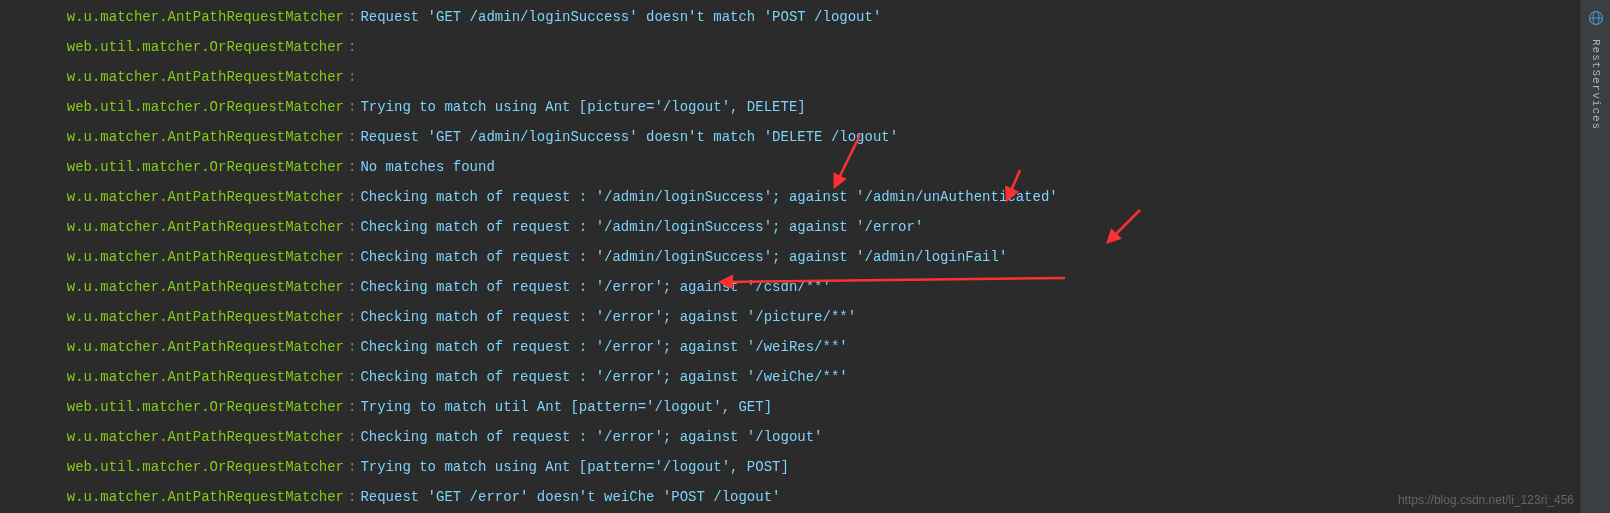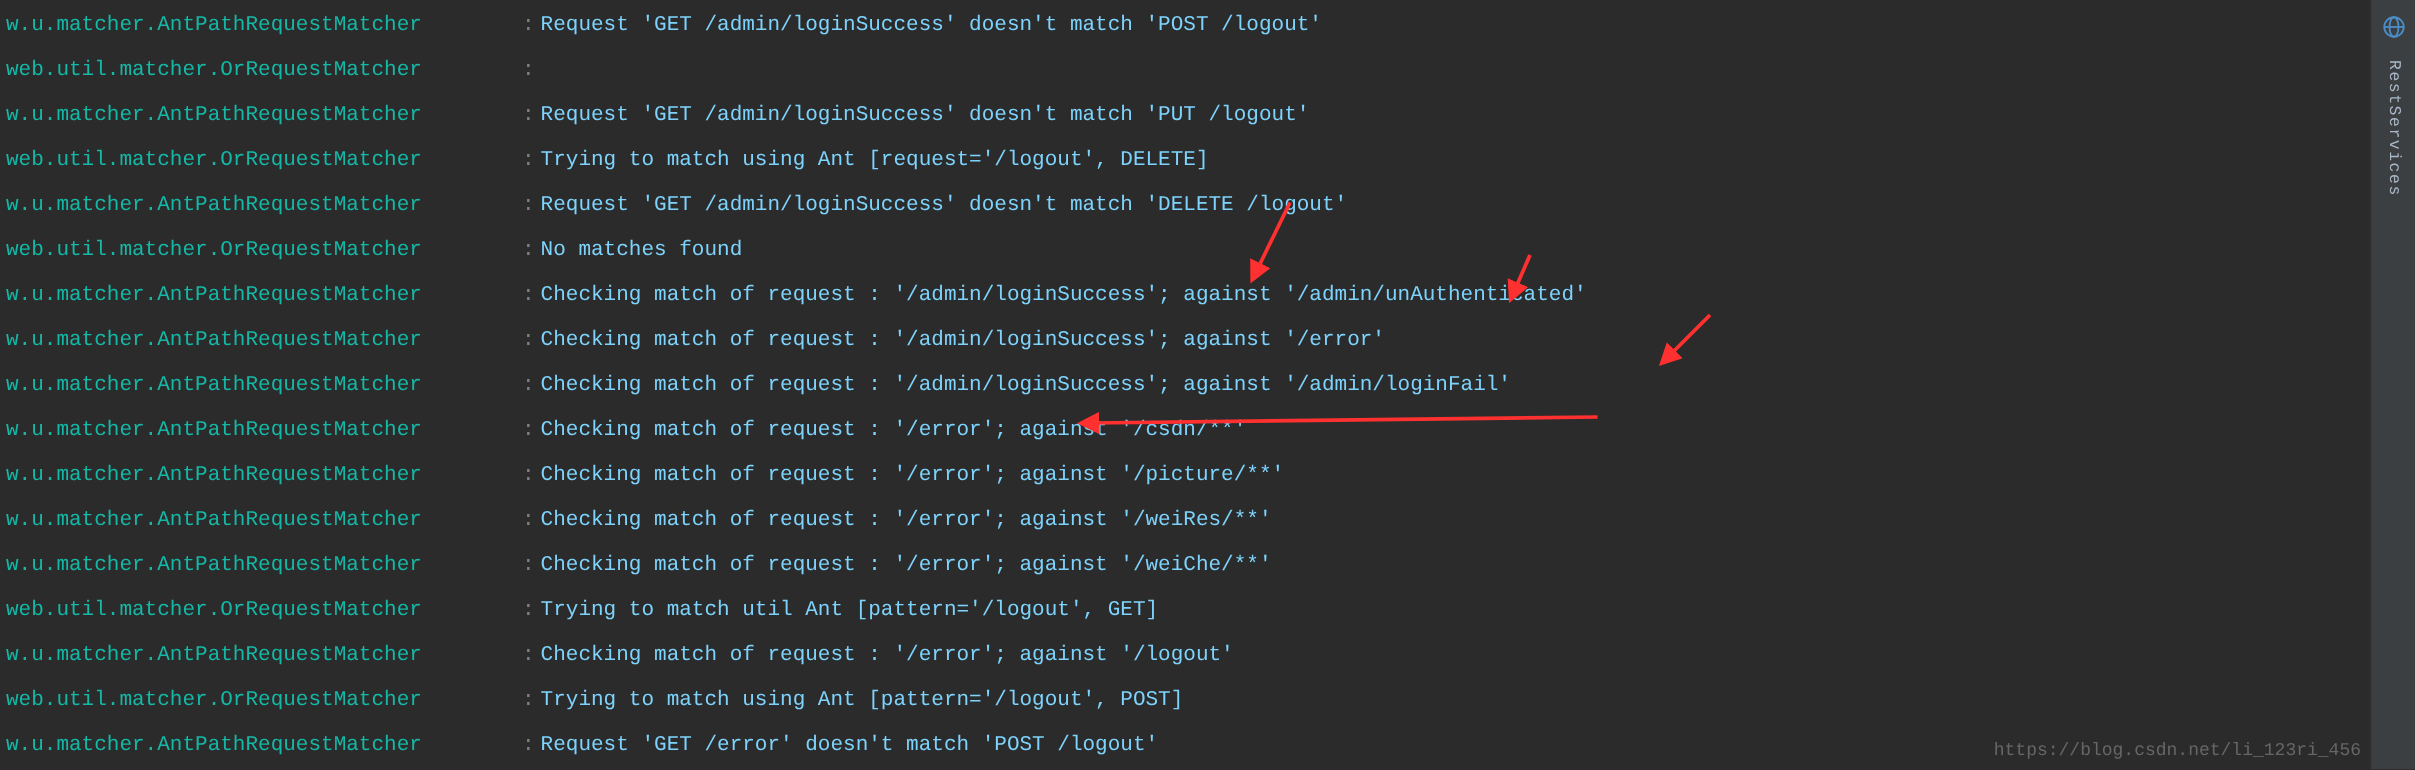--- a/index.html
+++ b/index.html
@@ -20,23 +20,24 @@
     }
     .log-container {
       padding: 2px 0;
     }
     .log-line {
       display: flex;
       line-height: 30px;
       padding: 0 4px;
     }
     .logger-name {
-      color: #14b8a6;
+      color: #84cc16;
       min-width: 340px;
       display: inline-block;
+      text-align: right;
     }
     .separator {
       color: #808080;
       margin: 0 4px;
     }
     .message {
       color: #7dd3fc;
     }
     .sidebar {
       position: absolute;
@@ -61,21 +62,21 @@
       color: #a9b7c6;
       font-size: 11px;
       letter-spacing: 1px;
     }
     .watermark {
       position: absolute;
       bottom: 6px;
       right: 36px;
       color: #666;
       font-size: 12px;
-      font-family: Liberation Mono, monospace;
+      font-family: Liberation Sans, sans-serif;
     }
     .arrow {
       position: absolute;
       pointer-events: none;
     }
     .arrow svg {
       overflow: visible;
     }
   </style>
 </head>
@@ -87,26 +88,25 @@
       <span class="separator">: </span>
       <span class="message">Request 'GET /admin/loginSuccess' doesn't match 'POST /logout'</span>
     </div>
     <div class="log-line">
       <span class="logger-name">web.util.matcher.OrRequestMatcher</span>
       <span class="separator">: </span>
     </div>
     <div class="log-line">
       <span class="logger-name">w.u.matcher.AntPathRequestMatcher</span>
       <span class="separator">: </span>
-      <span class="message">Request 'GET /admin/loginSuccess' doesn't match 'PUT /logout'</span>
-    </div>
-    <div class="log-line">
-      <span class="logger-name">web.util.matcher.OrRequestMatcher</span>
-      <span class="separator">: </span>
-      <span class="message">Trying to match using Ant [request='/logout', DELETE]</span>
+    </div>
+    <div class="log-line">
+      <span class="logger-name">web.util.matcher.OrRequestMatcher</span>
+      <span class="separator">: </span>
+      <span class="message">Trying to match using Ant [picture='/logout', DELETE]</span>
     </div>
     <div class="log-line">
       <span class="logger-name">w.u.matcher.AntPathRequestMatcher</span>
       <span class="separator">: </span>
       <span class="message">Request 'GET /admin/loginSuccess' doesn't match 'DELETE /logout'</span>
     </div>
     <div class="log-line">
       <span class="logger-name">web.util.matcher.OrRequestMatcher</span>
       <span class="separator">: </span>
       <span class="message">No matches found</span>
@@ -157,21 +157,21 @@
       <span class="message">Checking match of request : '/error'; against '/logout'</span>
     </div>
     <div class="log-line">
       <span class="logger-name">web.util.matcher.OrRequestMatcher</span>
       <span class="separator">: </span>
       <span class="message">Trying to match using Ant [pattern='/logout', POST]</span>
     </div>
     <div class="log-line">
       <span class="logger-name">w.u.matcher.AntPathRequestMatcher</span>
       <span class="separator">: </span>
-      <span class="message">Request 'GET /error' doesn't match 'POST /logout'</span>
+      <span class="message">Request 'GET /error' doesn't weiChe 'POST /logout'</span>
     </div>
     <div class="log-line">
       <span class="logger-name">web.util.matcher.OrRequestMatcher</span>
       <span class="separator">: </span>
       <span class="message">Trying to match using Ant [pattern='/logout', PUT]</span>
     </div>
   </div>
 
 <div class="sidebar">
   <span class="sidebar-icon">

